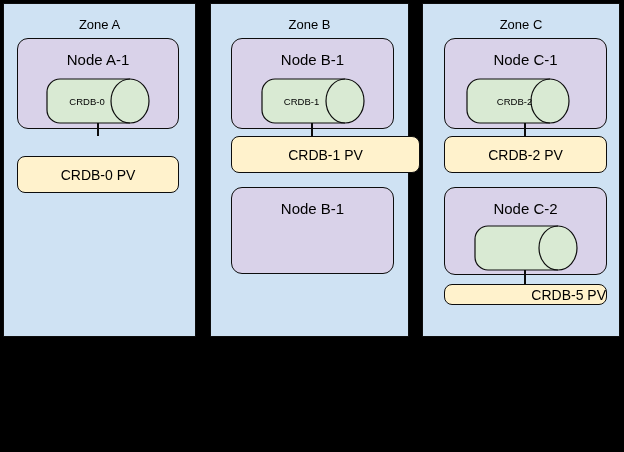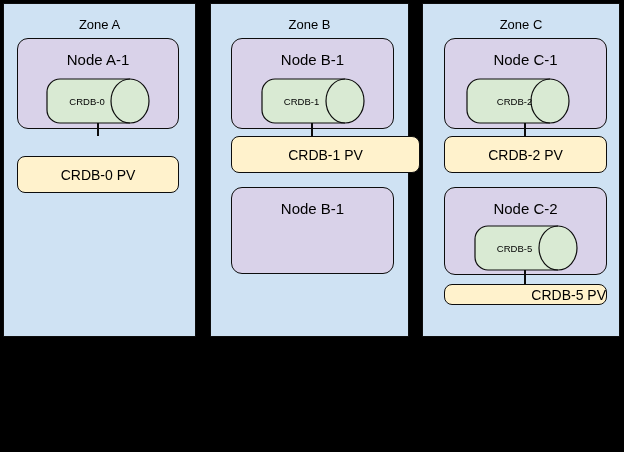--- a/index.html
+++ b/index.html
@@ -142,21 +142,20 @@
       <span>CRDB-2 PV</span>
     </div>
 
     <div class="node" style="left:21px; top:183px; width:163px; height:88px;">
       <div class="node-label">Node C-2</div>
       <div class="cyl" style="top:37px;">
         <svg class="cyl-svg" viewBox="0 0 104 46">
           <path class="cyl-body" d="M14 1 L84 1 A19 22 0 0 1 84 45 L14 45 A13 13 0 0 1 1 32 L1 14 A13 13 0 0 1 14 1 Z"></path>
           <path class="cyl-cap" d="M84 1 A19 22 0 0 0 84 45"></path>
         </svg>
-        <span class="cyl-label">CRDB-5</span>
       </div>
     </div>
 
     <div class="connector" style="left:101px; top:266px; height:14px;"></div>
 
     <div class="pv" style="left:21px; top:280px; width:163px; height:21px;justify-content:flex-end;">
       <span>CRDB-5 PV</span>
     </div>
   </div>
 

